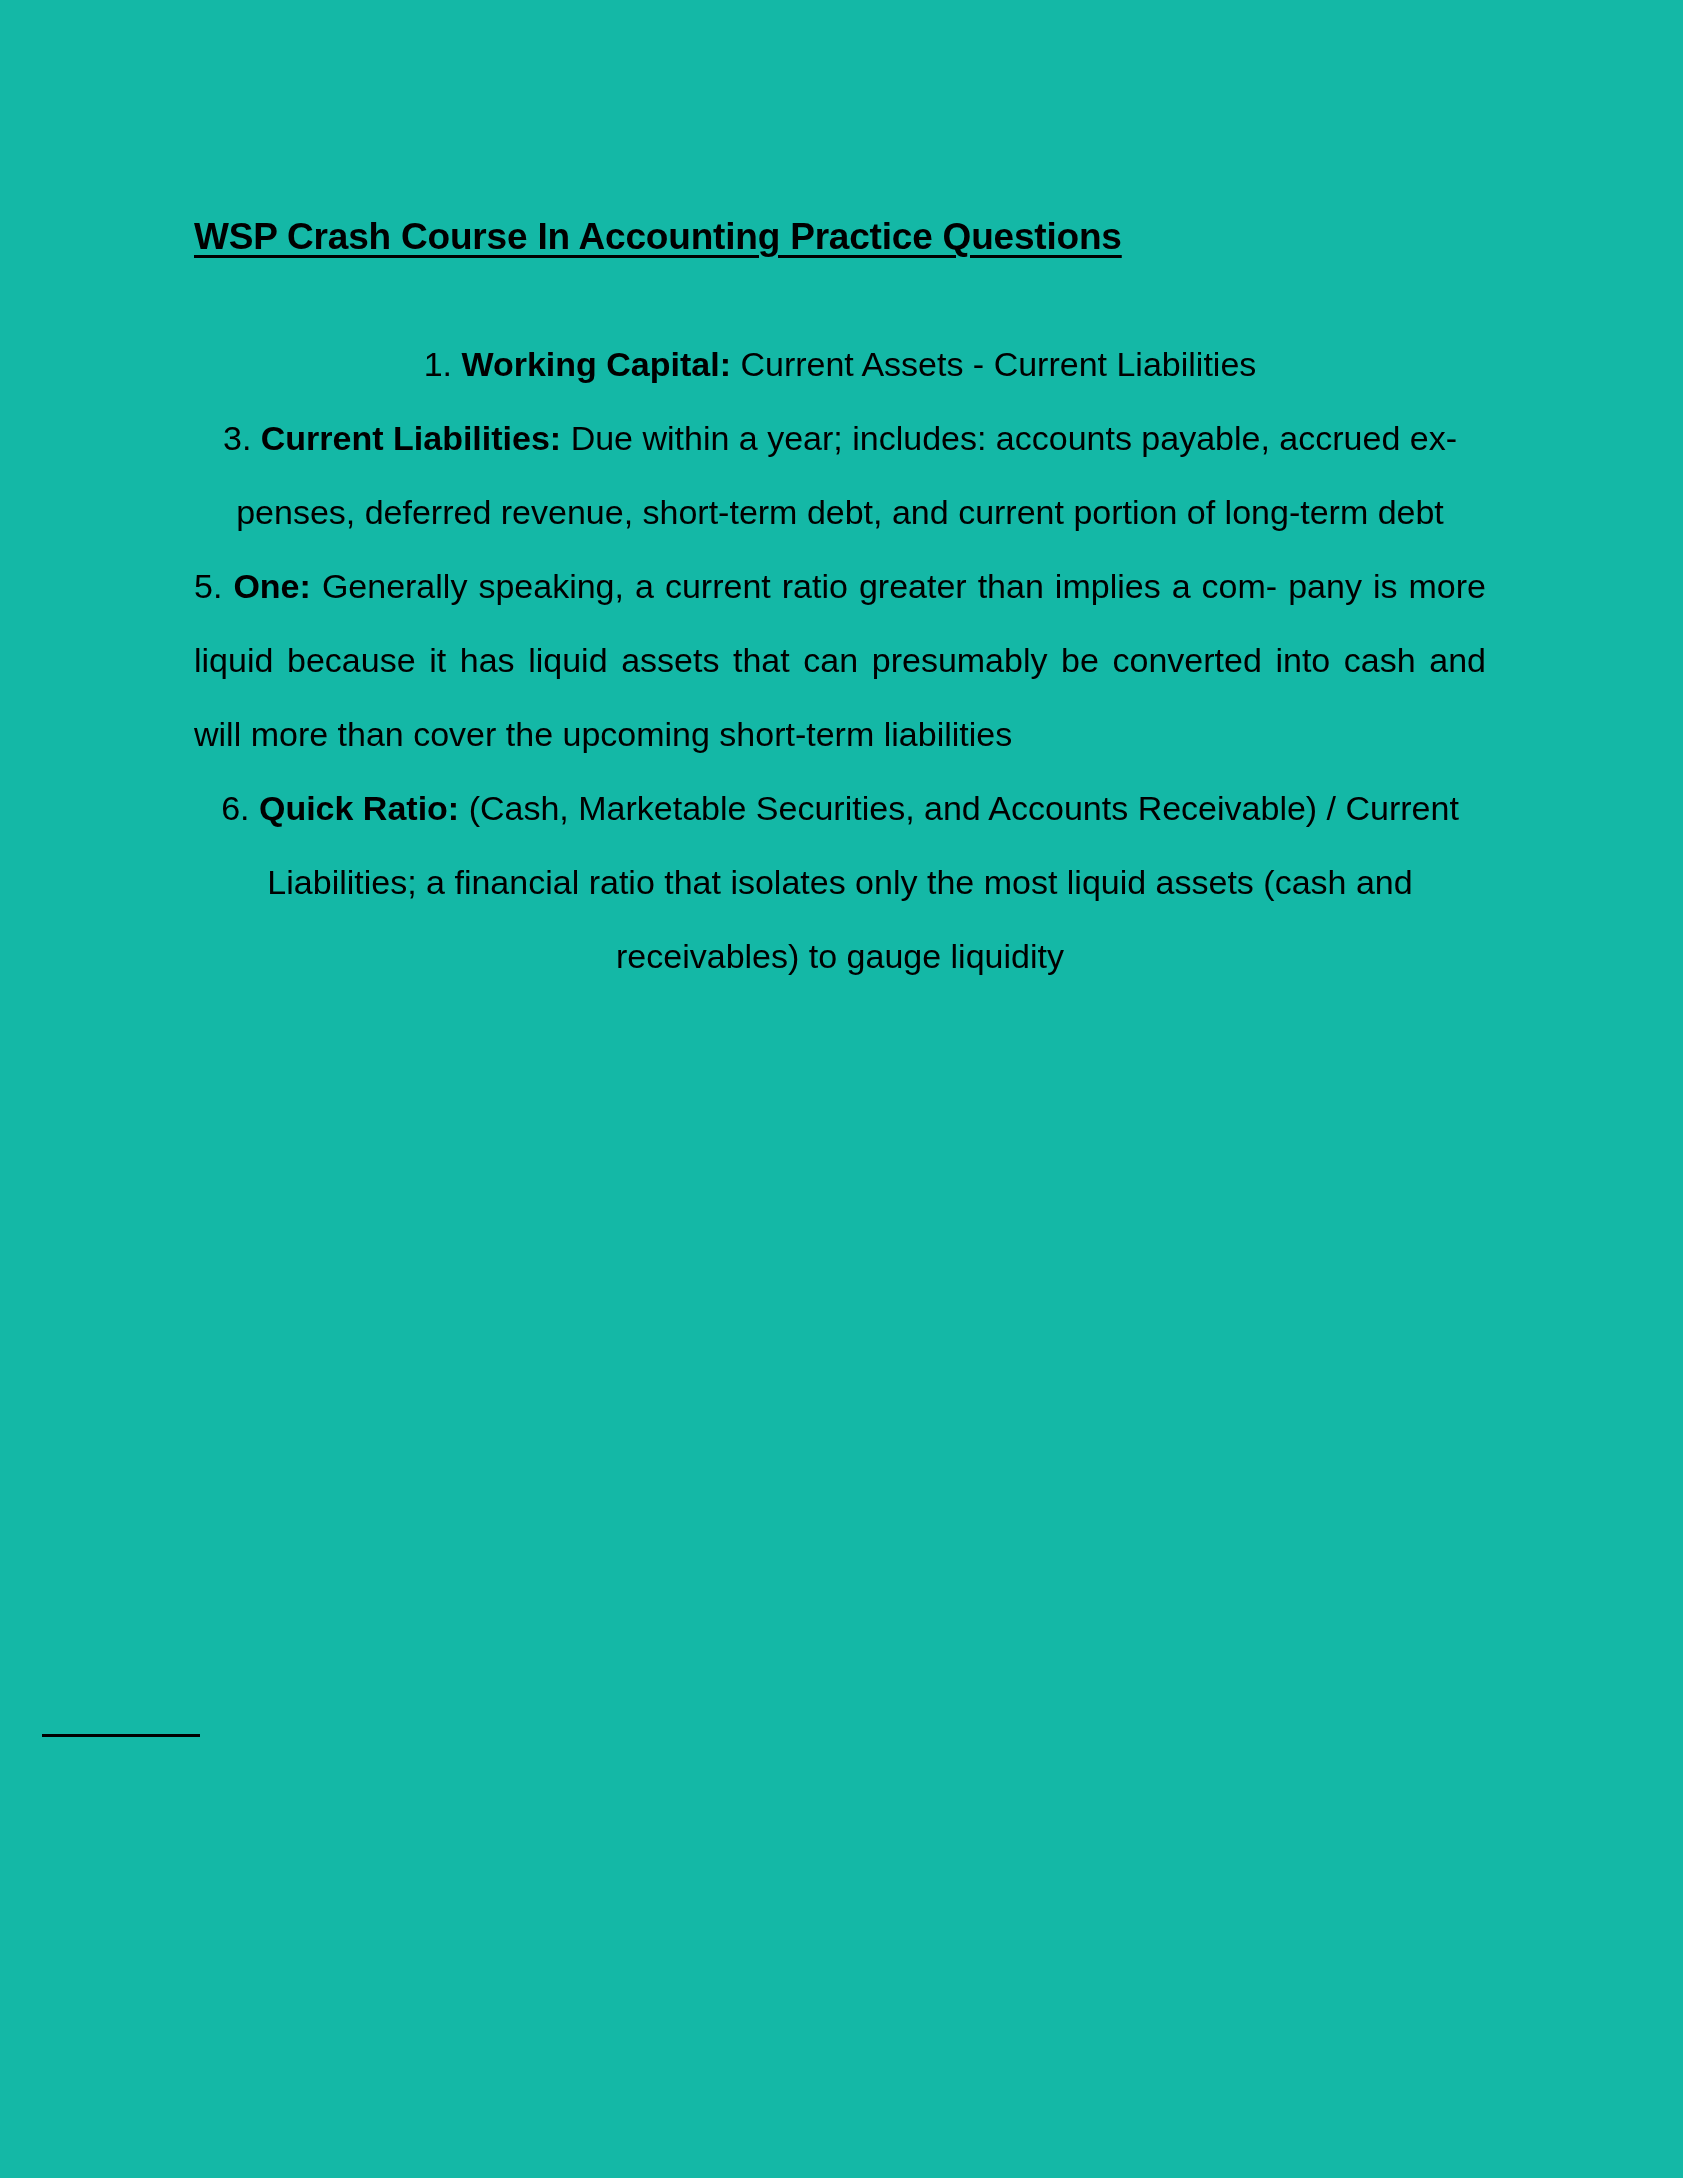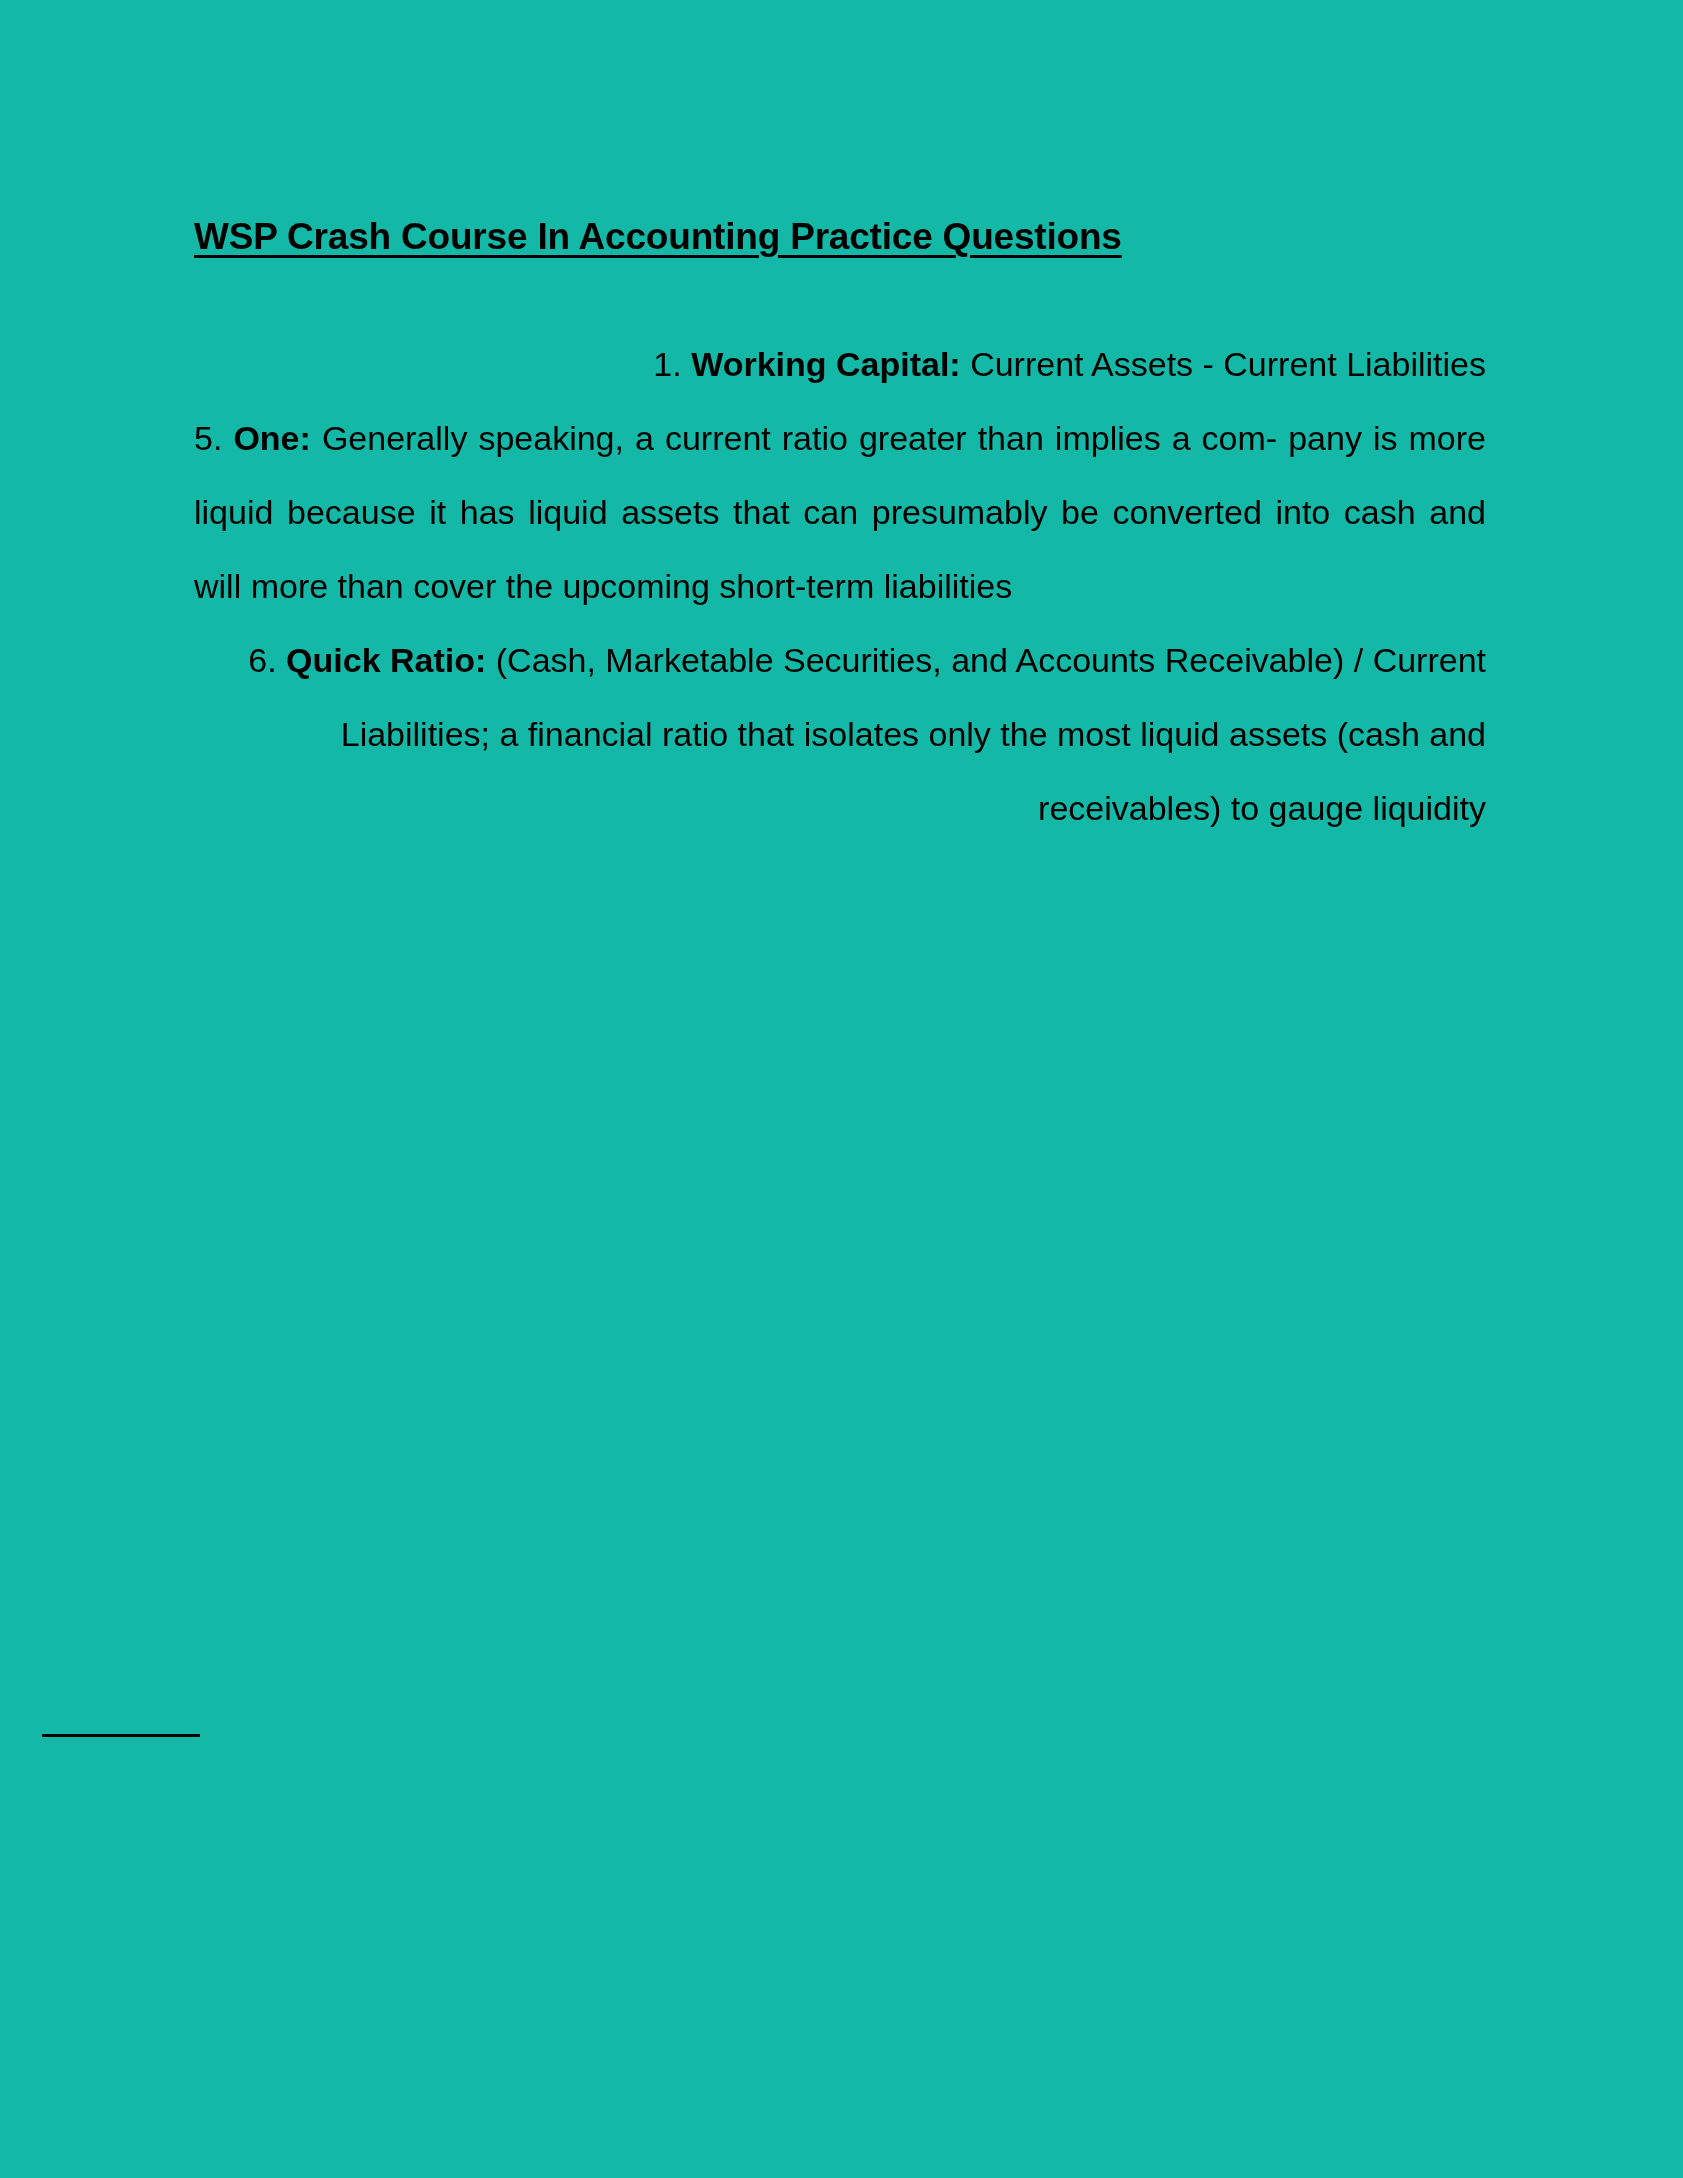--- a/index.html
+++ b/index.html
@@ -49,21 +49,21 @@
     left: 194px;
     top: 327px;
     width: 1292px;
   }
 
   .item {
     font-size: 34px;
     line-height: 74px;
     color: #000000;
     margin: 0;
-    text-align: right;
+    text-align: center;
     word-spacing: 0px;
   }
 
   .item.justified {
     text-align: justify;
     text-justify: inter-word;
   }
 
   .item b,
   .item .term {
@@ -89,20 +89,21 @@
 
 <div class="page">
 
   <h1 class="doc-title">WSP Crash Course In Accounting Practice Questions</h1>
 
   <div class="body-block">
 
     <p class="item"><span class="num">1.</span> <b class="term">Working Capital:</b> <span class="def">Current Assets - Current Liabilities</span></p>
 
 
+    <p class="item"><span class="num">3.</span> <b class="term">Current Liabilities:</b> <span class="def">Due within a year; includes: accounts payable, accrued ex- penses, deferred revenue, short-term debt, and current portion of long-term debt</span></p>
 
 
     <p class="item justified"><span class="num">5.</span> <b class="term">One:</b> <span class="def">Generally speaking, a current ratio greater than implies a com- pany is more liquid because it has liquid assets that can presumably be converted into cash and will more than cover the upcoming short-term liabilities</span></p>
 
     <p class="item"><span class="num">6.</span> <b class="term">Quick Ratio:</b> <span class="def">(Cash, Marketable Securities, and Accounts Receivable) / Current Liabilities; a financial ratio that isolates only the most liquid assets (cash and receivables) to gauge liquidity</span></p>
 
 
   </div>
 
   <div class="footer-rule"></div>

